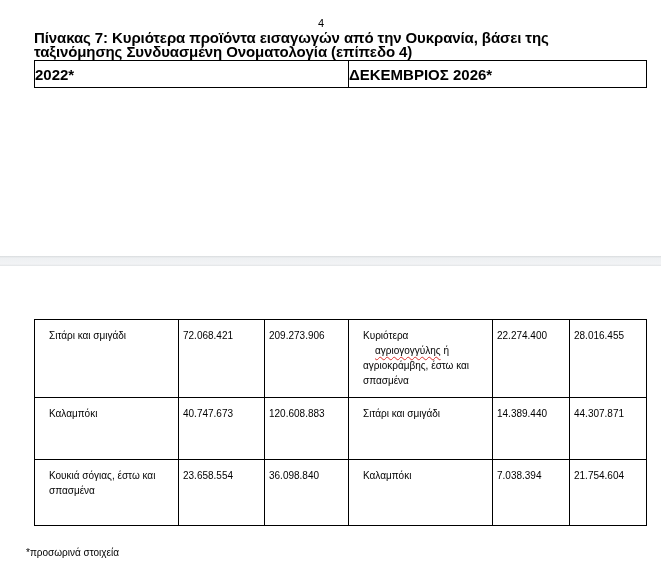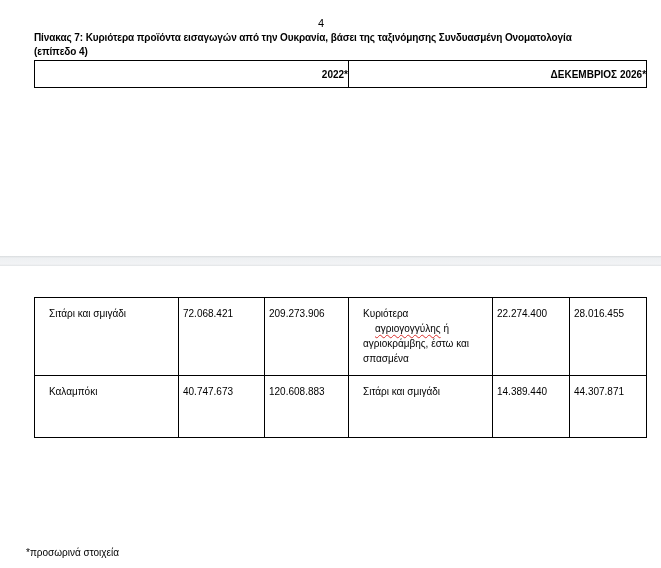--- a/index.html
+++ b/index.html
@@ -8,35 +8,35 @@
       background: #ffffff;
       font-family: "Liberation Sans", sans-serif;
       color: #000;
     }
     .page-number {
       position: absolute; left: 0; width: 642px; top: 17px;
       text-align: center; font-size: 11px;
     }
     .caption {
       position: absolute; left: 34px; top: 31px; width: 560px;
-      font-size: 10px; font-weight: bold; line-height: 14px;
+      font-size: 15px; font-weight: bold; line-height: 14px;
       letter-spacing: -0.1px;
     }
     table { border-collapse: collapse; position: absolute; table-layout: fixed; }
     td, th { border: 1.3px solid #000; padding: 0; vertical-align: top; font-size: 10px; }
     .top-table { left: 34px; top: 60px; width: 612px; }
-    .top-table .year-row th { height: 26px; vertical-align: middle; font-weight: bold; font-size: 10px; text-align: right; }
+    .top-table .year-row th { height: 26px; vertical-align: middle; font-weight: bold; font-size: 15px; text-align: left; }
     .top-table .hdr-row th { height: 71px; font-weight: bold; text-align: center; line-height: 16px; padding-top: 6px; }
     .hdr-row .prod { text-decoration: underline wavy #d9302c; text-decoration-thickness: 1px; text-underline-offset: 2px; }
     .hdr-inner { padding: 0 8px; }
     .page-break {
       position: absolute; left: 0; top: 256px; width: 661px; height: 10px;
       background: linear-gradient(#d8dbdd, #eef0f2 20%, #f2f3f5 80%, #e2e4e6);
     }
-    .bottom-table { left: 34px; top: 297px; width: 612px; }
+    .bottom-table { left: 34px; top: 319px; width: 612px; }
     .bottom-table td { line-height: 15px; }
     .bottom-table .r1 td { height: 77px; }
     .bottom-table .r2 td { height: 61px; }
     .bottom-table .r3 td { height: 65px; }
     .cell-text { padding: 8px 8px 0 14px; font-size: 10px; }
     .cell-num { padding: 8px 7px 0 4px; text-align: left; font-size: 10px; }
     .misspelled { text-decoration: underline wavy #d9302c; text-decoration-thickness: 1px; text-underline-offset: 2px; margin-left: 12px; }
     .footnote { position: absolute; left: 26px; top: 547px; font-size: 10px; }
   </style>
 </head>
@@ -110,16 +110,36 @@
     <td>
           <div class="cell-text">Σιτάρι και σμιγάδι</div>
         </td>
     <td>
           <div class="cell-num">14.389.440</div>
         </td>
     <td>
           <div class="cell-num">44.307.871</div>
         </td>
   </tr>
+  <tr class="r3">
+    <td>
+          <div class="cell-text">Κουκιά σόγιας, έστω και σπασμένα</div>
+        </td>
+    <td>
+          <div class="cell-num">23.658.554</div>
+        </td>
+    <td>
+          <div class="cell-num">36.098.840</div>
+        </td>
+    <td>
+          <div class="cell-text">Καλαμπόκι</div>
+        </td>
+    <td>
+          <div class="cell-num">7.038.394</div>
+        </td>
+    <td>
+          <div class="cell-num">21.754.604</div>
+        </td>
+  </tr>
 </tbody>
   </table>
 
 <div class="footnote">*προσωρινά στοιχεία</div>
 
 </body></html>

